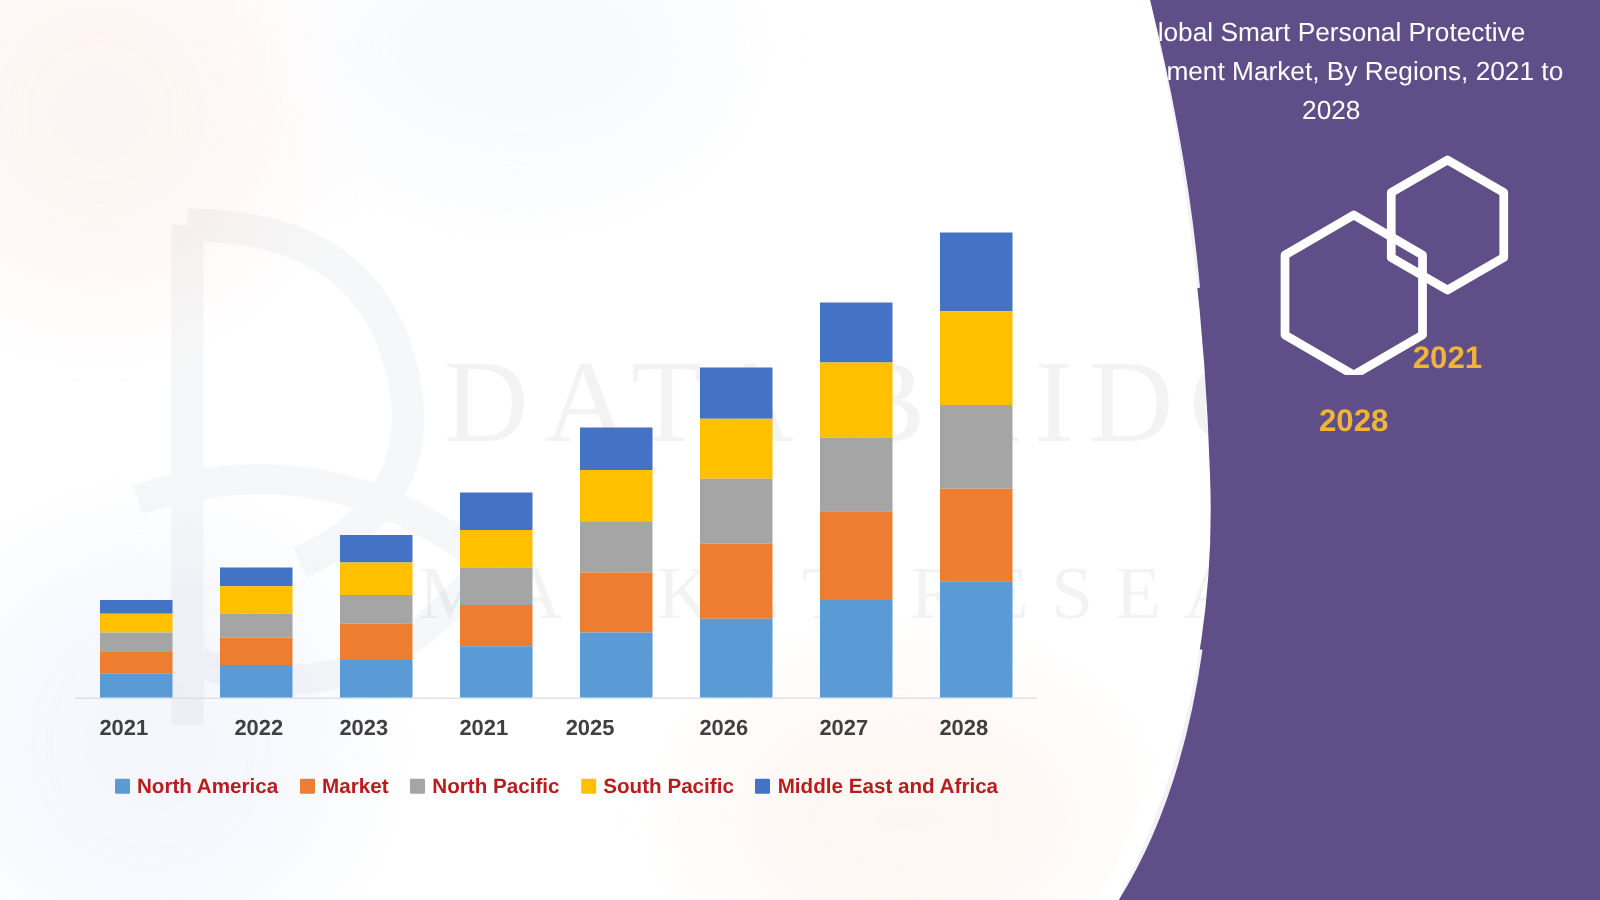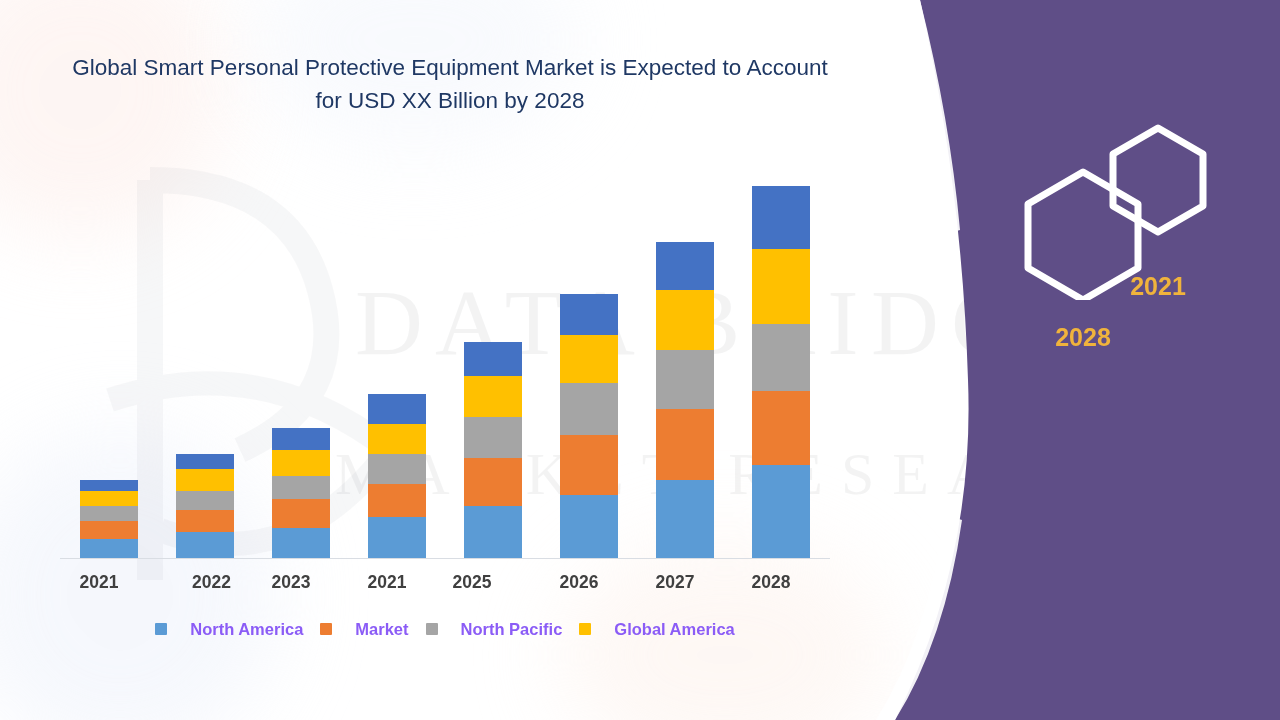--- a/index.html
+++ b/index.html
@@ -40,22 +40,22 @@
   .xlabels{position:absolute;left:50px;top:572px;width:780px;height:26px;}
   .xlab{position:absolute;top:0;width:72px;text-align:center;
         font-size:17.5px;color:#404040;font-weight:700;
         font-family:"Liberation Sans",sans-serif;}
 
   
   .legend{position:absolute;left:50px;top:617px;width:790px;height:24px;
           display:flex;align-items:center;justify-content:center;gap:17px;}
   .lg-item{display:flex;align-items:center;gap:6px;}
   .lg-swatch{width:12px;height:12px;display:block;border-radius:1px;}
-  .lg-text{font-size:16.5px;color:#8b5cf6;font-weight:700;white-space:nowrap;
-           font-family:"Liberation Sans",sans-serif;margin-left:17px;}
+  .lg-text{font-size:16.5px;color:#b91c1c;font-weight:700;white-space:nowrap;
+           font-family:"Liberation Sans",sans-serif;}
 
   
   .panel{position:absolute;right:0;top:0;width:480px;height:720px;pointer-events:none;}
   .panel svg{display:block;}
   .panel-content{position:absolute;right:0;top:0;width:480px;height:720px;}
 
   .panel-title{
     position:absolute;left:70px;top:12px;width:390px;text-align:center;
     color:#ffffff;font-size:21px;line-height:1.47;font-weight:400;
     font-family:"Liberation Sans",sans-serif;
@@ -83,21 +83,20 @@
   <div class="blob b3"></div>
   <div class="blob b4"></div>
 
   <svg class="wm-mark" viewBox="0 0 350 470">
     <path d="M60 30 L60 430 M60 30 Q200 30 230 140 Q260 250 150 300" fill="none" stroke="#6b7280" stroke-width="26"></path>
     <path d="M20 250 Q170 200 300 300 Q200 430 70 380" fill="none" stroke="#6b7280" stroke-width="24"></path>
   </svg>
   <div class="wm wm-top">DATA BRIDGE</div>
   <div class="wm wm-bot">MARKET RESEARCH</div>
 
-  <div class="chart-title">Global Smart Personal Protective Equipment Market is Expected to Account for USD XX Billion by 2028</div>
 
   <div class="plot">
     <div class="axis-line"></div>
     <div id="bars">
         <div class="bar-group" style="left: 30px;">
           <div class="seg" title="North America 2021: 5" style="height: 18.6px; background: rgb(91, 155, 213);"></div>
           <div class="seg" title="Europe 2021: 5" style="height: 18.6px; background: rgb(237, 125, 49);"></div>
           <div class="seg" title="Asia Pacific 2021: 4" style="height: 14.88px; background: rgb(165, 165, 165);"></div>
           <div class="seg" title="South America 2021: 4" style="height: 14.88px; background: rgb(255, 192, 0);"></div>
           <div class="seg" title="Middle East and Africa 2021: 3" style="height: 11.16px; background: rgb(68, 114, 196);"></div>
@@ -149,21 +148,21 @@
           <div class="seg" title="Europe 2028: 20" style="height: 74.4px; background: rgb(237, 125, 49);"></div>
           <div class="seg" title="Asia Pacific 2028: 18" style="height: 66.96px; background: rgb(165, 165, 165);"></div>
           <div class="seg" title="South America 2028: 20" style="height: 74.4px; background: rgb(255, 192, 0);"></div>
           <div class="seg" title="Middle East and Africa 2028: 17" style="height: 63.24px; background: rgb(68, 114, 196);"></div>
         </div>
       </div>
   </div>
 
   <div class="xlabels" id="xlabels">
       <div class="xlab" style="left: 13px;">2021</div>
-      <div class="xlab" style="left: 109px; text-align: right;">2022</div>
+      <div class="xlab" style="left: 121px;">2022</div>
       <div class="xlab" style="left: 205px;">2023</div>
       <div class="xlab" style="left: 301px;">2021</div>
       <div class="xlab" style="left: 386px;">2025</div>
       <div class="xlab" style="left: 493px; text-align: center;">2026</div>
       <div class="xlab" style="left: 589px;">2027</div>
       <div class="xlab" style="left: 685px;">2028</div>
     </div>
 
   <div class="legend" id="legend">
       <div class="lg-item">
@@ -173,33 +172,38 @@
       <div class="lg-item">
         <span class="lg-swatch" style="background: rgb(237, 125, 49);"></span>
         <span class="lg-text">Market</span>
       </div>
       <div class="lg-item">
         <span class="lg-swatch" style="background: rgb(165, 165, 165);"></span>
         <span class="lg-text">North Pacific</span>
       </div>
       <div class="lg-item">
         <span class="lg-swatch" style="background: rgb(255, 192, 0);"></span>
-        <span class="lg-text">Global America</span>
+        <span class="lg-text">South Pacific</span>
+      </div>
+      <div class="lg-item">
+        <span class="lg-swatch" style="background: rgb(68, 114, 196);"></span>
+        <span class="lg-text">Middle East and Africa</span>
       </div>
     </div>
 
   <div class="panel">
     <svg width="480" height="720" viewBox="0 0 480 720">
       <path d="M120 0 L480 0 L480 720 L95 720 Q175 560 168 380 Q162 185 120 0 Z" fill="#5F4E87"></path>
       <path d="M120 0 Q150 120 160 230 L143 235 Q128 110 100 0 Z" fill="#ffffff" opacity="0.92"></path>
       <path d="M95 720 Q145 640 162 520 L146 515 Q126 640 76 720 Z" fill="#ffffff" opacity="0.92"></path>
     </svg>
   </div>
 
   <div class="panel-content">
+    <div class="panel-title">Global Smart Personal Protective Equipment Market, By Regions,  2021 to 2028</div>
 
     <div class="hexwrap">
       <svg width="480" height="190" viewBox="0 0 480 190">
         <polygon points="358,18 403,44 403,96 358,122 313,96 313,44" fill="none" stroke="#ffffff" stroke-width="7" stroke-linejoin="round"></polygon>
         <polygon points="283,62 338,94 338,158 283,190 228,158 228,94" fill="none" stroke="#ffffff" stroke-width="7" stroke-linejoin="round"></polygon>
       </svg>
       <div class="hexlabel hex-2021">2021</div>
       <div class="hexlabel hex-2028">2028</div>
     </div>
 

